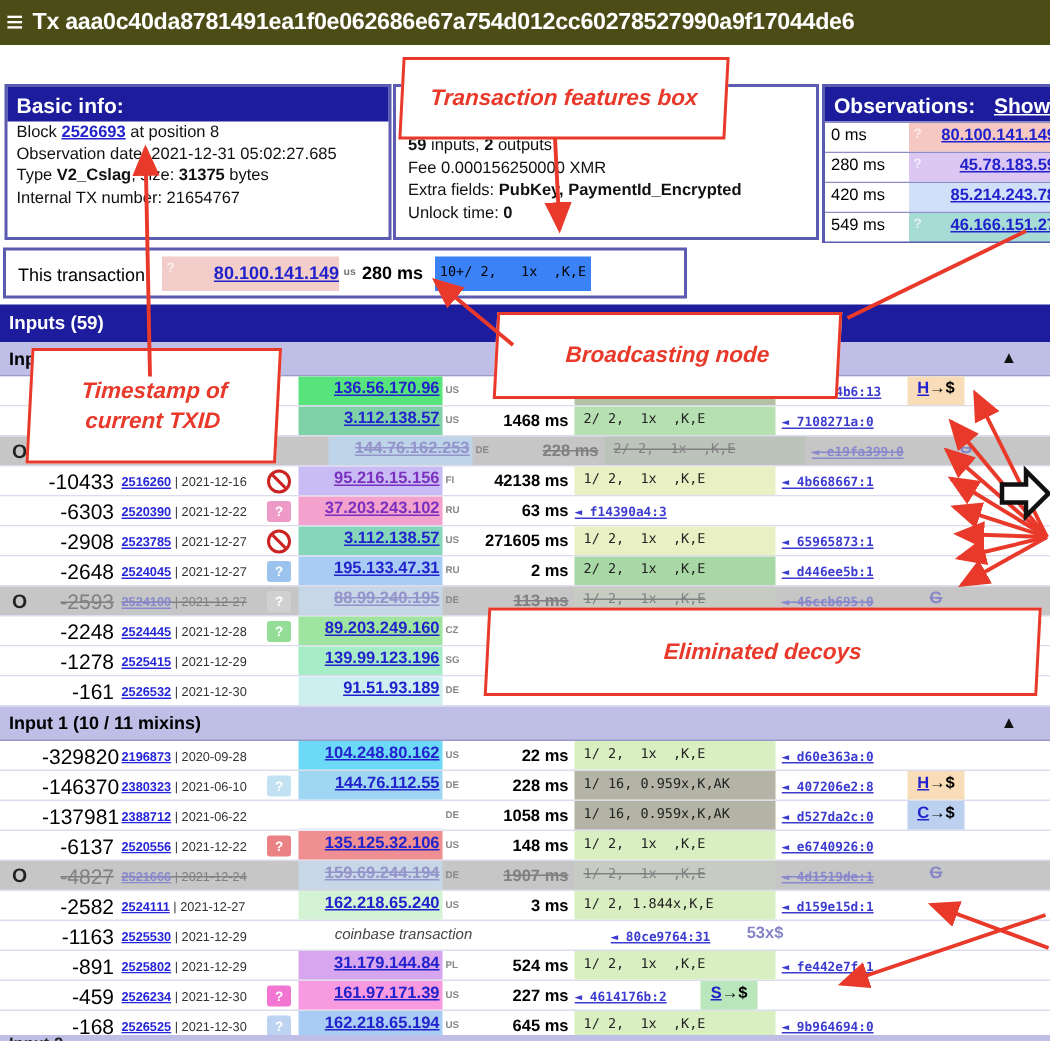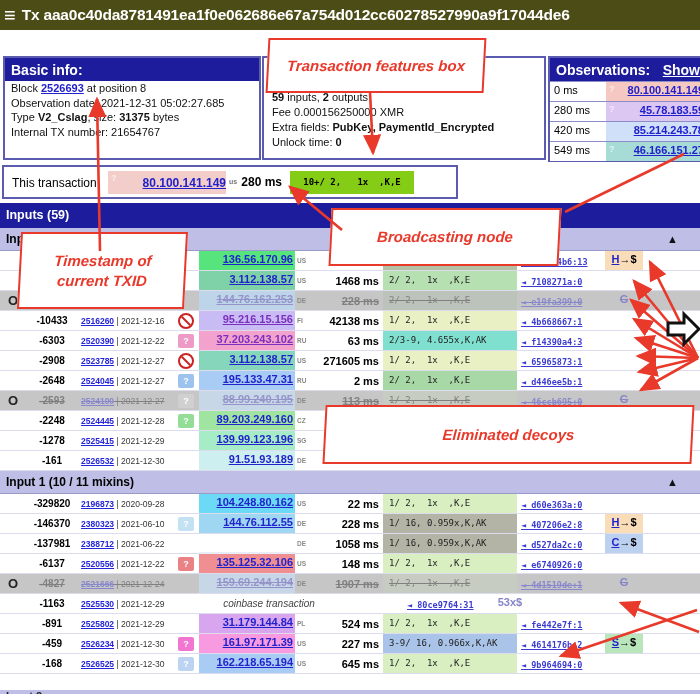--- a/index.html
+++ b/index.html
@@ -28,35 +28,35 @@
   a{text-decoration:underline;cursor:pointer;}
   .lnk{color:#2222cc;font-weight:bold;}
   
   #thistx{left:2px;top:165px;width:456px;height:34px;}
   #thistx .lbl{position:absolute;left:8px;top:9px;font-size:12px;color:#000;}
   #thistx .pink{position:absolute;left:104px;top:4px;width:118px;height:23px;background:#f3cdc9;
      text-align:right;padding-top:2px;box-sizing:border-box;}
   #thistx .pink a{font-size:12px;}
   #thistx .cc2{position:absolute;left:225px;top:11px;font-size:7px;color:#777;font-weight:bold;}
   #thistx .ms2{position:absolute;left:232px;top:8px;width:46px;text-align:right;font-weight:bold;font-size:12px;}
-  #thistx .tan{position:absolute;left:286px;top:4px;width:124px;height:23px;background:#84cc16;
-     font-family:"DejaVu Sans Mono",monospace;font-size:9px;font-weight:bold;white-space:pre;
+  #thistx .tan{position:absolute;left:286px;top:4px;width:104px;height:23px;background:#3b82f6;
+     font-family:"DejaVu Sans Mono",monospace;font-size:9px;font-weight:normal;white-space:pre;
      padding-top:6px;box-sizing:border-box;text-align:center;}
   
   #inputshdr{left:0;top:203px;width:700px;height:25px;background:#1c1c9c;color:#fff;
      font-weight:bold;font-size:12.5px;padding:5px 0 0 6px;box-sizing:border-box;}
   #sections{left:0;top:228px;width:700px;}
   .secbar{height:22px;background:#bebee6;display:flex;align-items:center;
      font-size:12px;font-weight:bold;color:#000;border-bottom:1px solid #9a9ac8;}
   .seclabel{padding-left:6px;}
   .sectri{margin-left:auto;margin-right:22px;font-size:11px;color:#111;}
   .irow{display:flex;height:19px;align-items:center;border-bottom:1px solid #dcdcec;
      font-size:11px;background:#fff;}
   .cm{width:28px;font-weight:bold;font-size:13px;color:#222;padding-left:8px;box-sizing:border-box;}
-  .cd{width:48px;text-align:center;font-weight:bold;font-size:10px;color:#000;}
+  .cd{width:48px;text-align:right;font-weight:normal;font-size:14px;color:#000;}
   .cb{width:92px;font-size:8.5px;padding-left:5px;white-space:nowrap;overflow:hidden;color:#333;}
   .blink{color:#2424d8;font-weight:bold;font-size:8.5px;}
   .ci{width:26px;display:flex;justify-content:center;align-items:center;}
   .ban{width:12px;height:12px;border:2px solid #cc2222;border-radius:50%;position:relative;display:inline-block;}
   .ban::after{content:"";position:absolute;left:0px;top:5px;width:12px;height:2px;background:#cc2222;transform:rotate(45deg);}
   .qic{width:16px;height:14px;border-radius:2px;color:#fff;font-weight:bold;font-size:9px;
      display:inline-flex;align-items:center;justify-content:center;}
   .cip{width:96px;height:19px;text-align:right;padding:2px 2px 0 0;box-sizing:border-box;white-space:nowrap;overflow:hidden;}
   .iplink{color:#2222cc;font-weight:bold;font-size:11px;}
   .iplink.visited{color:#7b2fbf;}
@@ -177,21 +177,21 @@
       <span class="cms">1468 ms</span>
       <span class="cmix" style="background: rgb(183, 224, 178);">2/ 2,  1x  ,K,E</span>
       <span class="ckey"><a class="klink">◄ 7108271a:0</a></span>
       <span class="cbadge"></span>
     </div>
     <div class="irow struck">
       <span class="cm">O</span>
       <span class="cd"></span>
       <span class="cb"></span>
       <span class="ci"></span>
-      <span class="cip" style="background: rgb(188, 216, 242);"><a class="iplink">144.76.162.253</a></span>
+      <span class="cip" style="background: rgb(188, 216, 242); margin-left: 20px;"><a class="iplink">144.76.162.253</a></span>
       <span class="ccc">DE</span>
       <span class="cms">228 ms</span>
       <span class="cmix" style="background: rgb(188, 195, 187);">2/ 2,  1x  ,K,E</span>
       <span class="ckey"><a class="klink">◄ e19fa399:0</a></span>
       <span class="cbadge"><span class="gbadge">G</span></span>
     </div>
     <div class="irow">
       <span class="cm"></span>
       <span class="cd">-10433</span>
       <span class="cb"><a class="blink">2516260</a><span class="bdate"> | 2021-12-16</span></span>
@@ -208,21 +208,20 @@
     <div class="irow">
       <span class="cm"></span>
       <span class="cd">-6303</span>
       <span class="cb"><a class="blink">2520390</a><span class="bdate"> | 2021-12-22</span></span>
       <span class="ci">
         <span class="qic" style="background: rgb(238, 154, 198);">?</span>
       </span>
       <span class="cip" style="background: rgb(242, 162, 204);"><a class="iplink visited">37.203.243.102</a></span>
       <span class="ccc">RU</span>
       <span class="cms">63 ms</span>
-      <span class="cmix" style="background: rgb(127, 224, 207);">2/3-9, 4.655x,K,AK</span>
       <span class="ckey"><a class="klink">◄ f14390a4:3</a></span>
       <span class="cbadge"></span>
     </div>
     <div class="irow">
       <span class="cm"></span>
       <span class="cd">-2908</span>
       <span class="cb"><a class="blink">2523785</a><span class="bdate"> | 2021-12-27</span></span>
       <span class="ci">
         <span class="ban"></span>
       </span>
@@ -362,20 +361,32 @@
       <span class="ci"></span>
       <span class="cip" style="background: rgb(201, 220, 240);"><a class="iplink">159.69.244.194</a></span>
       <span class="ccc">DE</span>
       <span class="cms">1907 ms</span>
       <span class="cmix" style="background: rgb(198, 204, 194);">1/ 2,  1x  ,K,E</span>
       <span class="ckey"><a class="klink">◄ 4d1519de:1</a></span>
       <span class="cbadge"><span class="gbadge">G</span></span>
     </div>
     <div class="irow">
       <span class="cm"></span>
+      <span class="cd">-2582</span>
+      <span class="cb"><a class="blink">2524111</a><span class="bdate"> | 2021-12-27</span></span>
+      <span class="ci"></span>
+      <span class="cip" style="background: rgb(212, 242, 212);"><a class="iplink">162.218.65.240</a></span>
+      <span class="ccc">US</span>
+      <span class="cms">3 ms</span>
+      <span class="cmix" style="background: rgb(217, 239, 194);">1/ 2, 1.844x,K,E</span>
+      <span class="ckey"><a class="klink">◄ d159e15d:1</a></span>
+      <span class="cbadge"></span>
+    </div>
+    <div class="irow">
+      <span class="cm"></span>
       <span class="cd">-1163</span>
       <span class="cb"><a class="blink">2525530</a><span class="bdate"> | 2021-12-29</span></span>
       <span class="ci"></span>
       <span class="ccb">coinbase transaction</span>
       <span class="cms"></span>
       <span class="ckey"><a class="klink">◄ 80ce9764:31</a></span>
       <span class="cbadge"><span class="gbadge">53x$</span></span>
     </div>
     <div class="irow">
       <span class="cm"></span>
@@ -392,21 +403,20 @@
     <div class="irow">
       <span class="cm"></span>
       <span class="cd">-459</span>
       <span class="cb"><a class="blink">2526234</a><span class="bdate"> | 2021-12-30</span></span>
       <span class="ci">
         <span class="qic" style="background: rgb(242, 117, 210);">?</span>
       </span>
       <span class="cip" style="background: rgb(247, 154, 224);"><a class="iplink">161.97.171.39</a></span>
       <span class="ccc">US</span>
       <span class="cms">227 ms</span>
-      <span class="cmix" style="background: rgb(169, 196, 232);">3-9/ 16, 0.966x,K,AK</span>
       <span class="ckey"><a class="klink">◄ 4614176b:2</a></span>
       <span class="cbadge" style="background: rgb(185, 230, 187);"><a class="blk">S</a><span>→$</span></span>
     </div>
     <div class="irow">
       <span class="cm"></span>
       <span class="cd">-168</span>
       <span class="cb"><a class="blink">2526525</a><span class="bdate"> | 2021-12-30</span></span>
       <span class="ci">
         <span class="qic" style="background: rgb(188, 212, 242);">?</span>
       </span>

